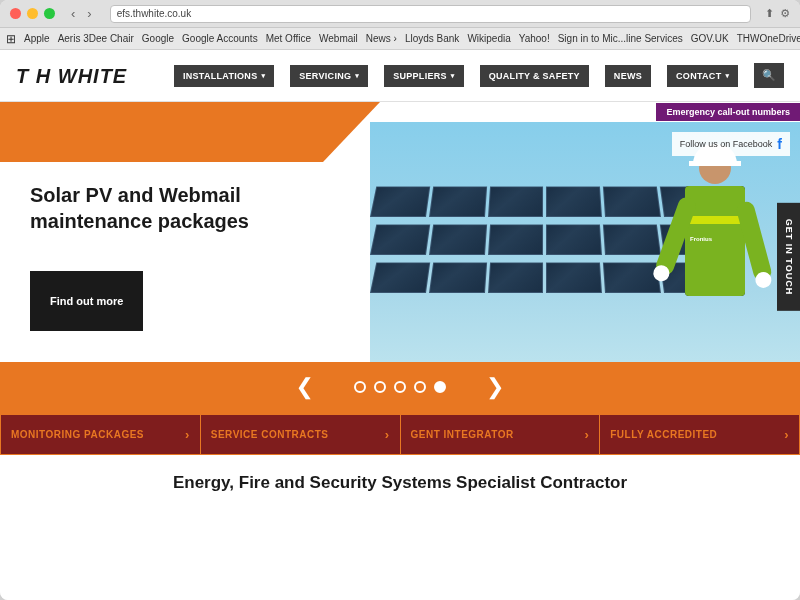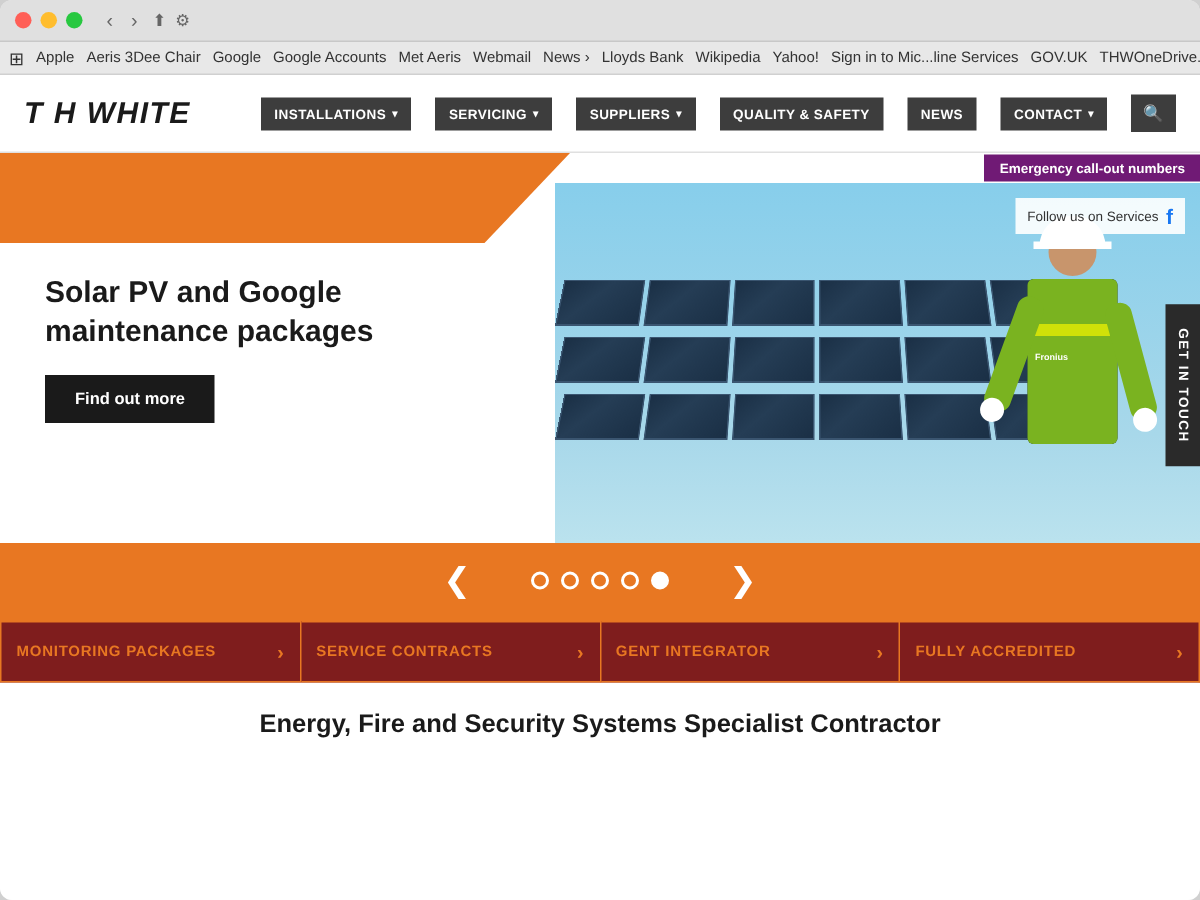--- a/index.html
+++ b/index.html
@@ -218,23 +218,24 @@
       color: #1a1a1a;
       line-height: 1.3;
       margin-bottom: 16px;
     }
 
     .hero-cta {
       background: #1a1a1a;
       color: white;
       font-size: 11px;
       font-weight: 700;
-      padding: 10px 20px;
+      padding: 24px 20px;
       cursor: pointer;
       display: inline-block;
+      margin-top: 21px;
     }
 
     
     .facebook-bar {
       position: absolute;
       top: 30px;
       right: 10px;
       z-index: 10;
       background: rgba(255,255,255,0.9);
       padding: 4px 8px;
@@ -509,33 +510,36 @@
 <div class="browser-window">
 
   <div class="browser-titlebar">
     <span class="traffic-light tl-red"></span>
     <span class="traffic-light tl-yellow"></span>
     <span class="traffic-light tl-green"></span>
     <div class="nav-buttons">
       <button class="nav-btn">‹</button>
       <button class="nav-btn">›</button>
     </div>
+    <div class="address-bar">
+      <span>efs.thwhite.co.uk</span>
+    </div>
     <div class="browser-actions">
       <span class="browser-action-btn">⬆</span>
       <span class="browser-action-btn">⚙</span>
     </div>
   </div>
 
   <div class="bookmarks-bar">
     <span class="bookmark-item grid-icon">⊞</span>
     <span class="bookmark-item">Apple</span>
     <span class="bookmark-item">Aeris 3Dee Chair</span>
     <span class="bookmark-item">Google</span>
     <span class="bookmark-item">Google Accounts</span>
-    <span class="bookmark-item">Met Aeris</span>
+    <span class="bookmark-item">Met Office</span>
     <span class="bookmark-item">Webmail</span>
     <span class="bookmark-item">News ›</span>
     <span class="bookmark-item">Lloyds Bank</span>
     <span class="bookmark-item">Wikipedia</span>
     <span class="bookmark-item">Yahoo!</span>
     <span class="bookmark-item">Sign in to Mic...line Services</span>
     <span class="bookmark-item">GOV.UK</span>
     <span class="bookmark-item">THWOneDrive... — OneDrive</span>
 
   </div>
@@ -574,26 +578,26 @@
       </nav>
 
       <div class="emergency-bar">Emergency call-out numbers</div>
     </div>
 
     <div class="hero">
 
       <div class="orange-accent-top"></div>
 
       <div class="hero-text-area">
-        <h1 class="hero-title">Solar PV and Google maintenance packages</h1>
+        <h1 class="hero-title">Solar PV and Webmail maintenance packages</h1>
         <div class="hero-cta">Find out more</div>
       </div>
 
       <div class="facebook-bar">
-        <span>Follow us on Services</span>
+        <span>Follow us on Facebook</span>
         <span class="fb-icon">f</span>
       </div>
 
       <div class="hero-image-wrapper">
         <div class="sky-bg"></div>
 
         <div class="panels-area">
           <div class="panel-row">
             <div class="panel"></div>
             <div class="panel"></div>

